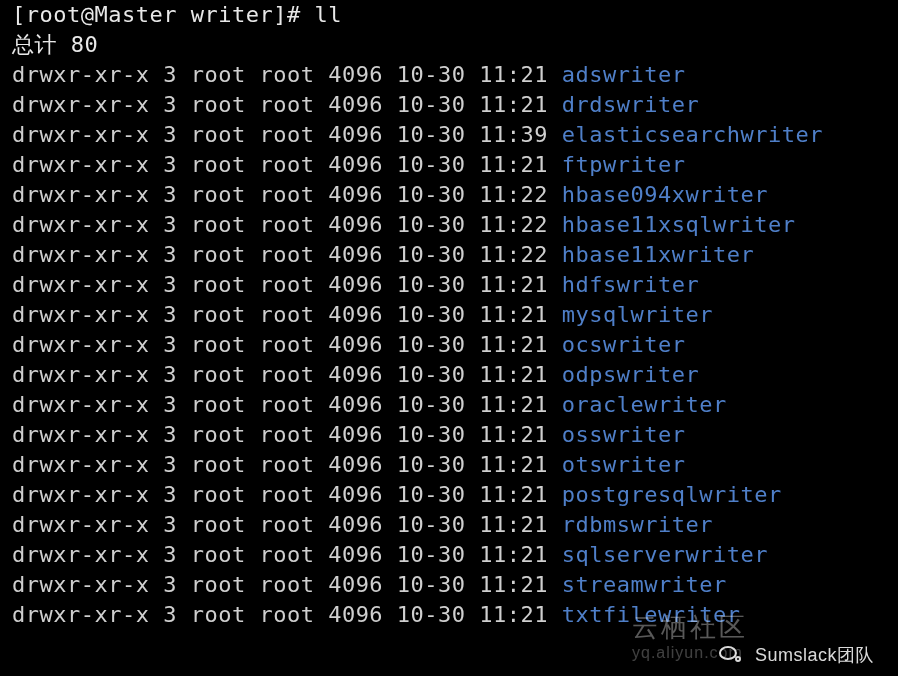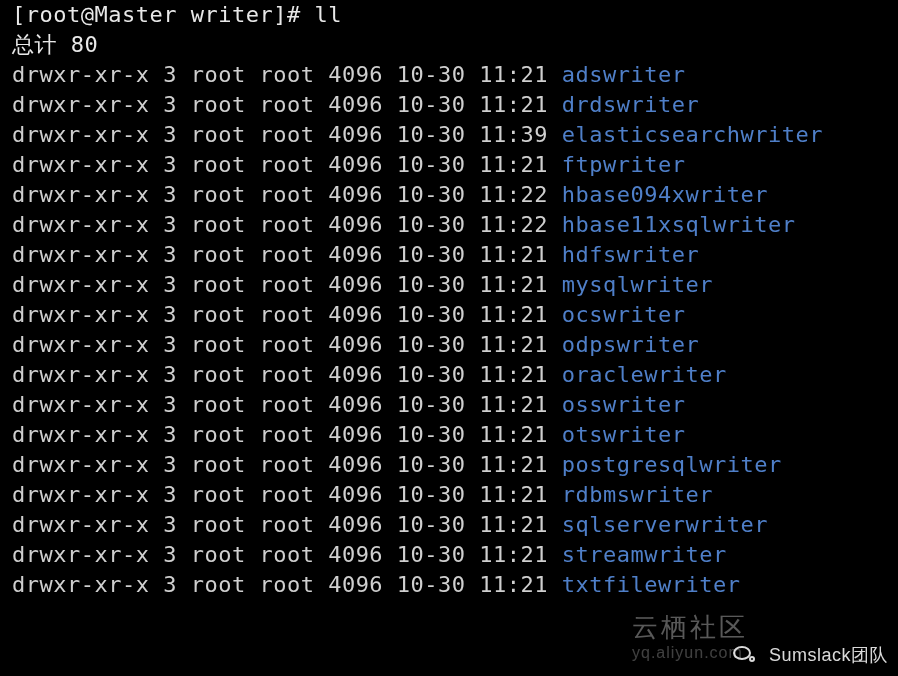--- a/index.html
+++ b/index.html
@@ -24,21 +24,21 @@
     white-space: pre;
   }
   .dir {
     color: #4f7fc8;
   }
   .gray {
     color: #cfcfcf;
   }
   .watermark {
     position: absolute;
-    right: 10px;
+    right: 24px;
     bottom: 6px;
     display: flex;
     align-items: center;
     gap: 10px;
     color: #fff;
     font-family: "Microsoft YaHei","PingFang SC",sans-serif;
     font-size: 18px;
     opacity: 0.85;
     pointer-events: none;
   }
@@ -90,20 +90,21 @@
 <div class="terminal">
   <div class="line"><span>[root@Master writer]# ll</span></div>
   <div class="line"><span>总计 80</span></div>
   <div id="rows">
       <div class="line"><span class="gray">drwxr-xr-x 3 root root 4096 10-30 11:21 </span><span class="dir">adswriter</span></div>
       <div class="line"><span class="gray">drwxr-xr-x 3 root root 4096 10-30 11:21 </span><span class="dir">drdswriter</span></div>
       <div class="line"><span class="gray">drwxr-xr-x 3 root root 4096 10-30 11:39 </span><span class="dir">elasticsearchwriter</span></div>
       <div class="line"><span class="gray">drwxr-xr-x 3 root root 4096 10-30 11:21 </span><span class="dir">ftpwriter</span></div>
       <div class="line"><span class="gray">drwxr-xr-x 3 root root 4096 10-30 11:22 </span><span class="dir">hbase094xwriter</span></div>
       <div class="line"><span class="gray">drwxr-xr-x 3 root root 4096 10-30 11:22 </span><span class="dir">hbase11xsqlwriter</span></div>
+      <div class="line"><span class="gray">drwxr-xr-x 3 root root 4096 10-30 11:22 </span><span class="dir">hbase11xwriter</span></div>
       <div class="line"><span class="gray">drwxr-xr-x 3 root root 4096 10-30 11:21 </span><span class="dir">hdfswriter</span></div>
       <div class="line"><span class="gray">drwxr-xr-x 3 root root 4096 10-30 11:21 </span><span class="dir">mysqlwriter</span></div>
       <div class="line"><span class="gray">drwxr-xr-x 3 root root 4096 10-30 11:21 </span><span class="dir">ocswriter</span></div>
       <div class="line"><span class="gray">drwxr-xr-x 3 root root 4096 10-30 11:21 </span><span class="dir">odpswriter</span></div>
       <div class="line"><span class="gray">drwxr-xr-x 3 root root 4096 10-30 11:21 </span><span class="dir">oraclewriter</span></div>
       <div class="line"><span class="gray">drwxr-xr-x 3 root root 4096 10-30 11:21 </span><span class="dir">osswriter</span></div>
       <div class="line"><span class="gray">drwxr-xr-x 3 root root 4096 10-30 11:21 </span><span class="dir">otswriter</span></div>
       <div class="line"><span class="gray">drwxr-xr-x 3 root root 4096 10-30 11:21 </span><span class="dir">postgresqlwriter</span></div>
       <div class="line"><span class="gray">drwxr-xr-x 3 root root 4096 10-30 11:21 </span><span class="dir">rdbmswriter</span></div>
       <div class="line"><span class="gray">drwxr-xr-x 3 root root 4096 10-30 11:21 </span><span class="dir">sqlserverwriter</span></div>

